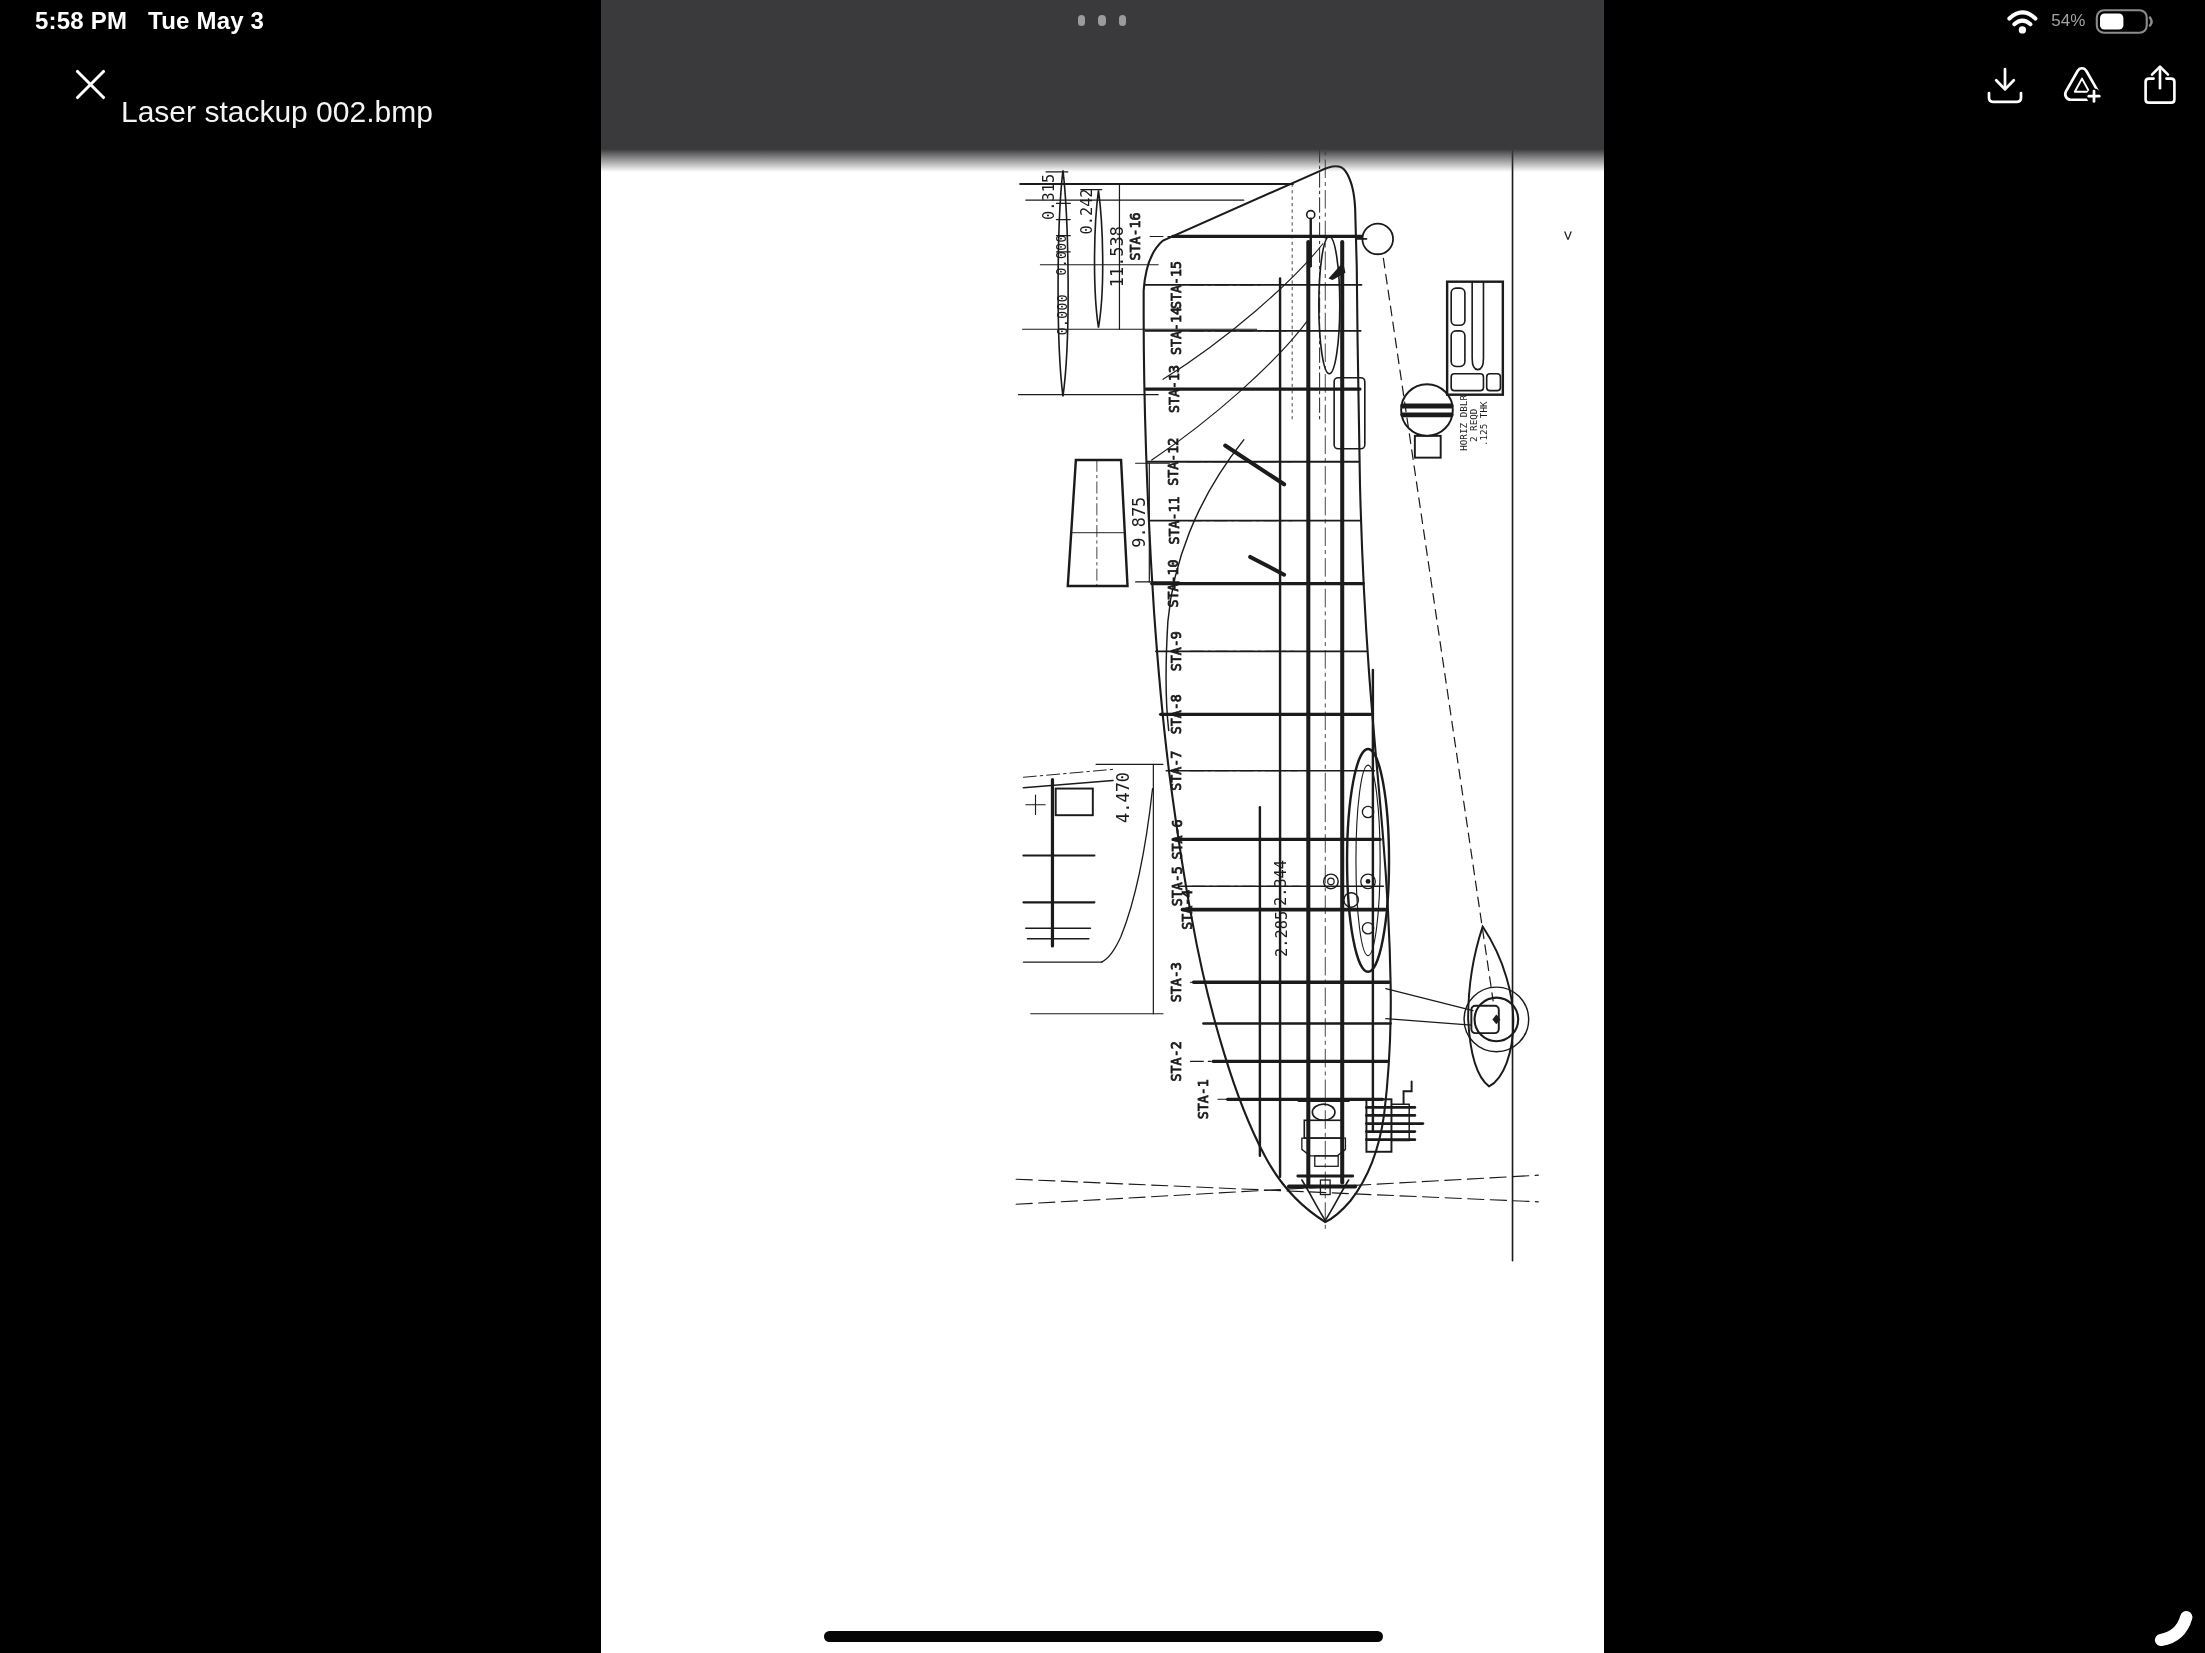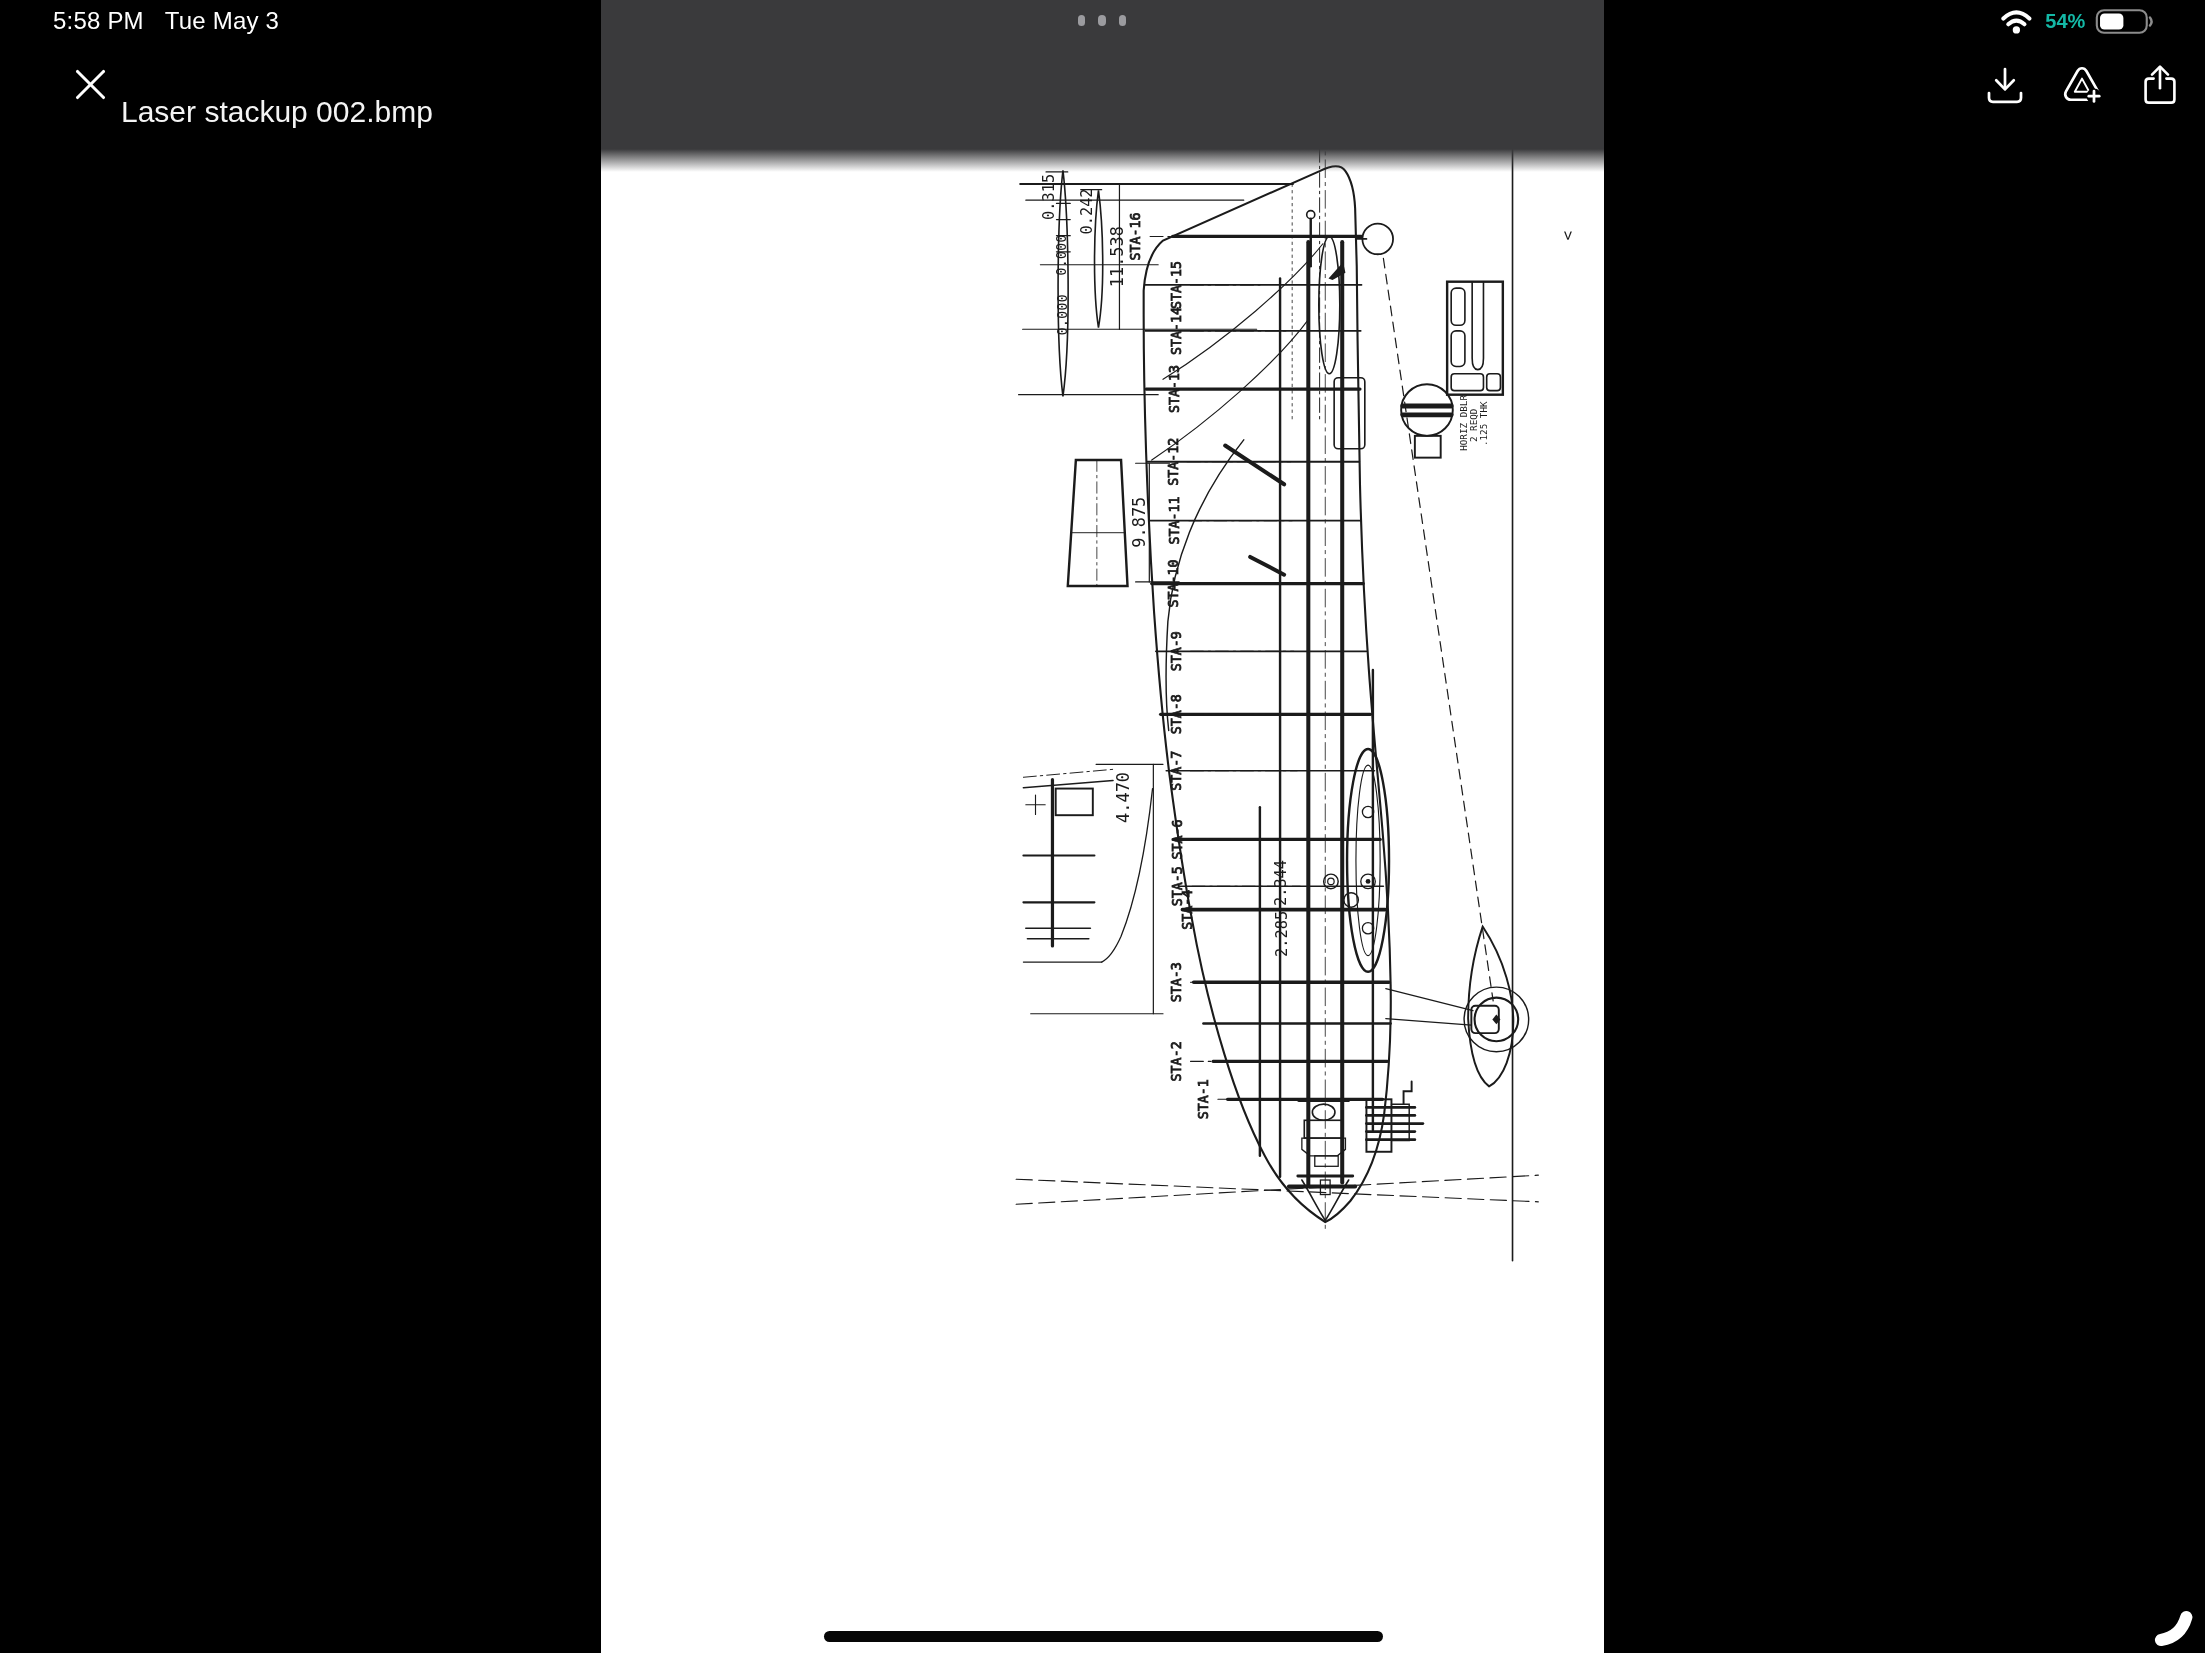--- a/index.html
+++ b/index.html
@@ -12,24 +12,24 @@
 
   
   .doc-header{position:absolute;left:601px;top:0;width:1003px;height:149px;background:#3a3a3c;}
   .doc-header-fade{position:absolute;left:601px;top:149px;width:1003px;height:22.6px;
     background:linear-gradient(#3a3a3c,rgba(58,58,60,0));}
   .more-dots{position:absolute;left:1078px;top:13px;width:48px;height:14.5px;display:flex;
     justify-content:space-between;align-items:center;cursor:pointer;}
   .more-dots i{display:block;width:7.3px;height:10.5px;border-radius:4px;background:#9b9b9f;}
 
   
-  .status-left{position:absolute;left:53px;top:6.5px;color:#fff;font-size:24px;font-weight:400;
+  .status-left{position:absolute;left:35px;top:6.5px;color:#fff;font-size:24px;font-weight:700;
     letter-spacing:0.2px;display:flex;gap:21px;}
   .status-right{position:absolute;right:50px;top:6.5px;display:flex;align-items:center;gap:9.7px;color:#fff;}
-  .batt-pct{font-size:20px;font-weight:700;color:#14b8a6;}
+  .batt-pct{font-size:17px;font-weight:400;color:#a3a3a3;}
 
   
   .close-btn{position:absolute;left:71px;top:65px;width:39px;height:39px;cursor:pointer;}
   .doc-title{position:absolute;left:121px;top:67px;color:#f4f4f4;font-size:30px;font-weight:400;margin-top:28px;}
   .action-btn{position:absolute;top:61px;width:48px;height:48px;cursor:pointer;}
   .act-download{left:1981px;}
   .act-drive{left:2058px;}
   .act-share{left:2136px;}
 
   

